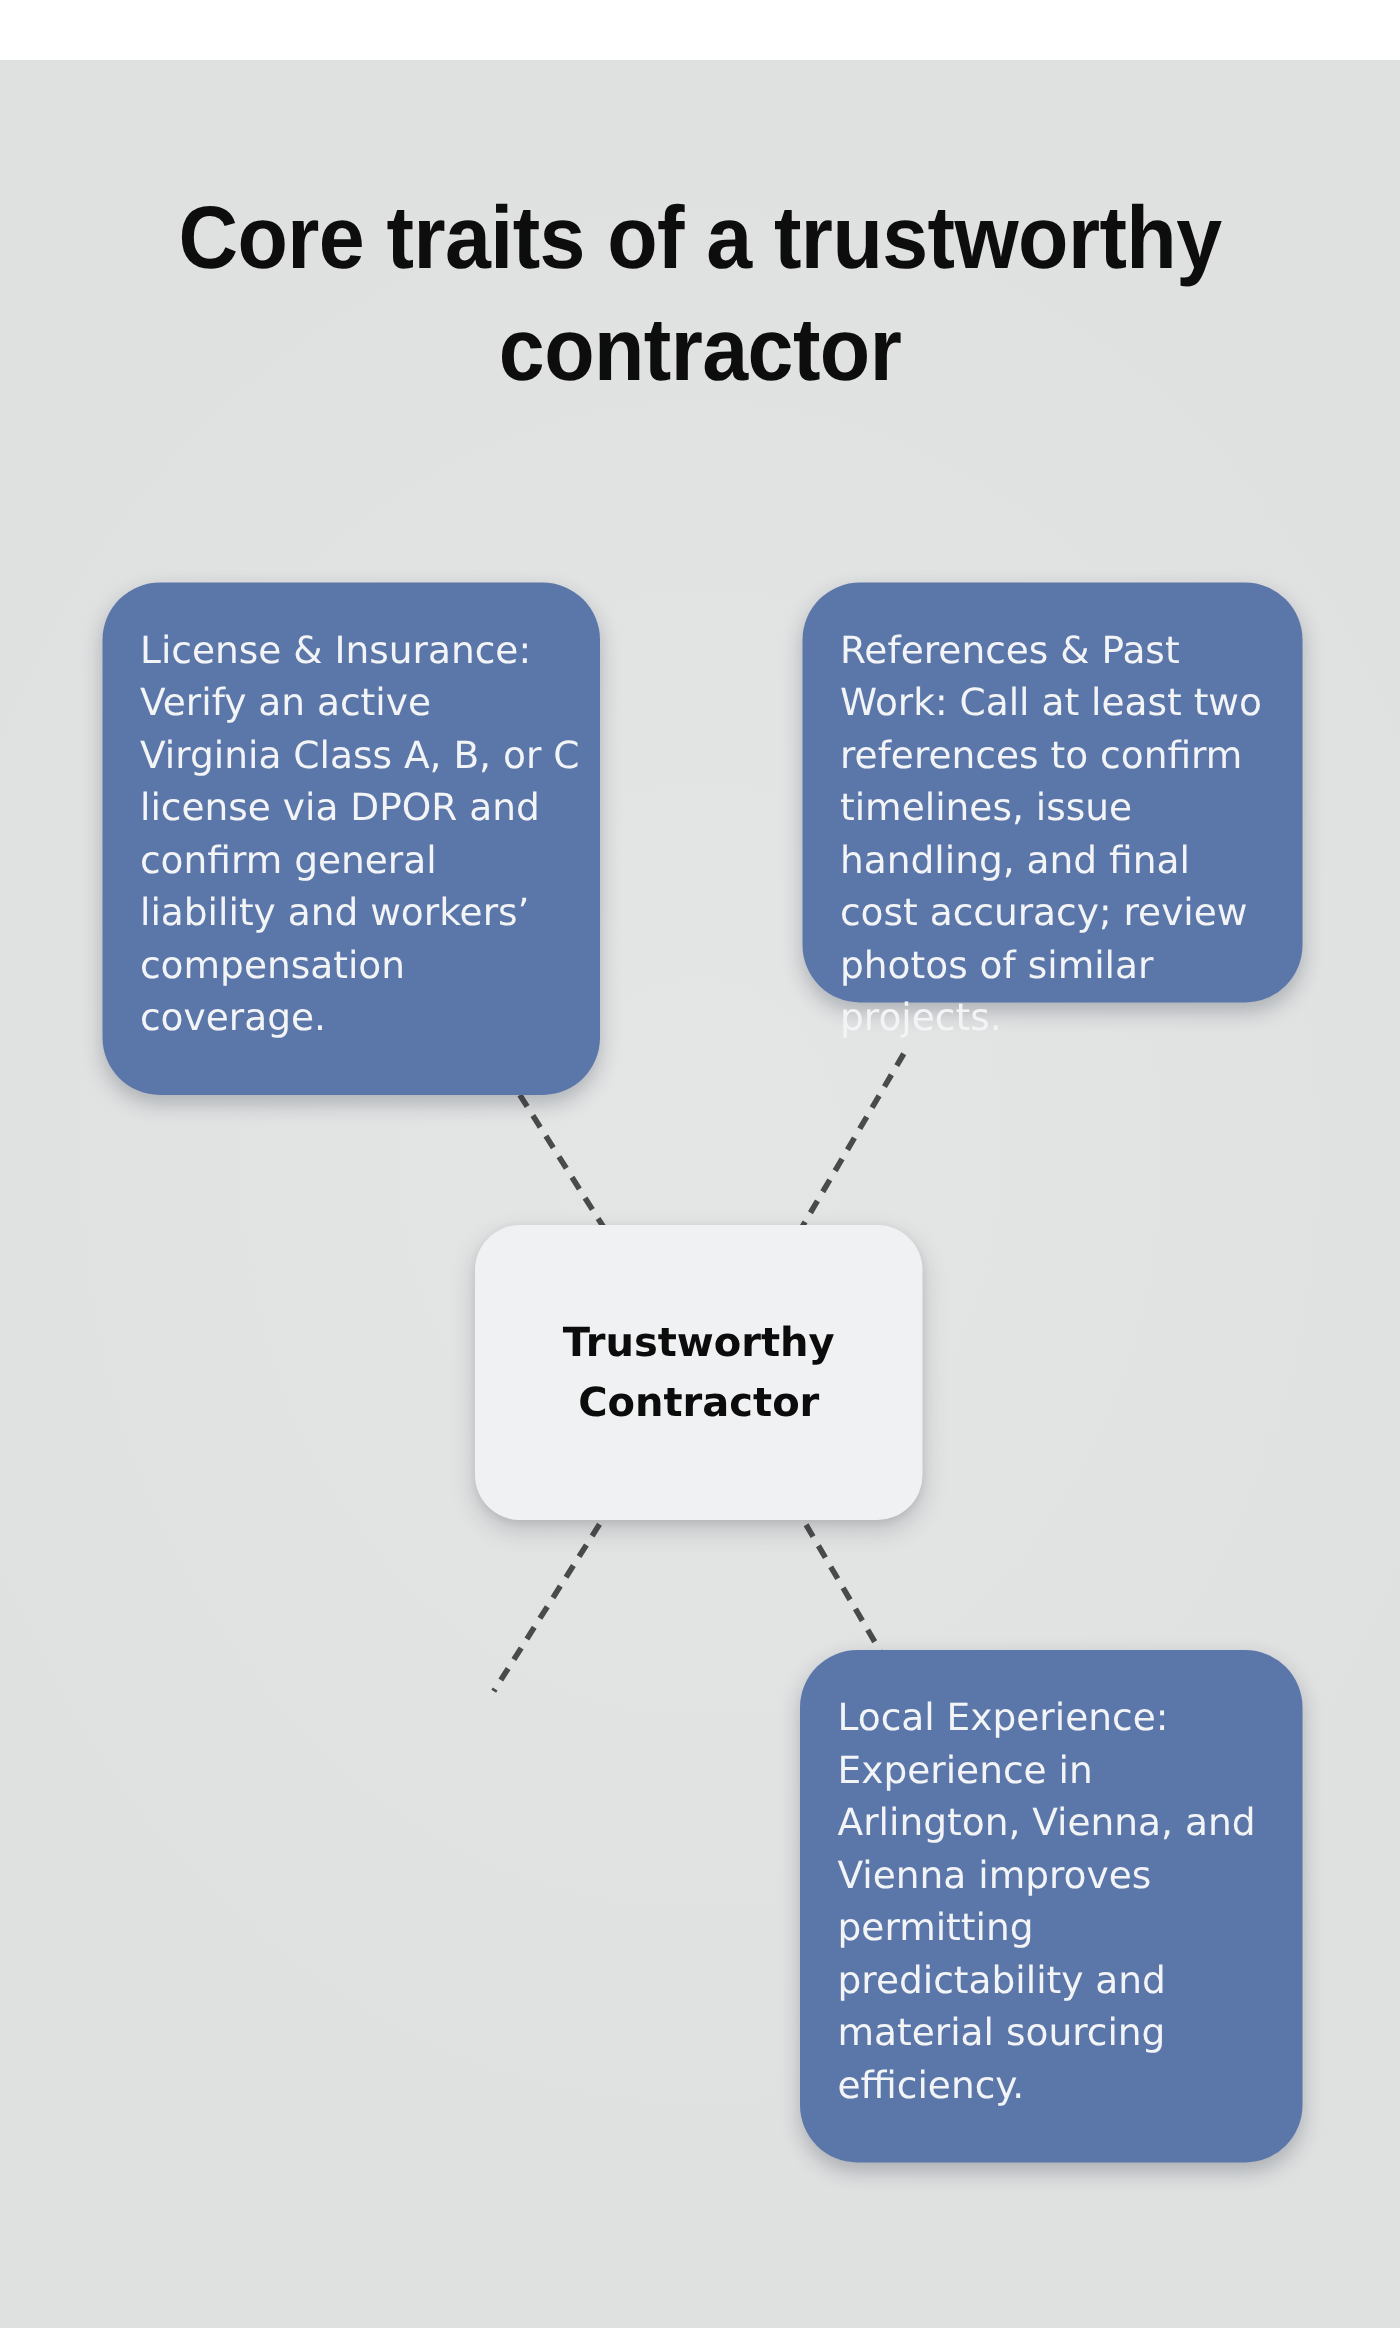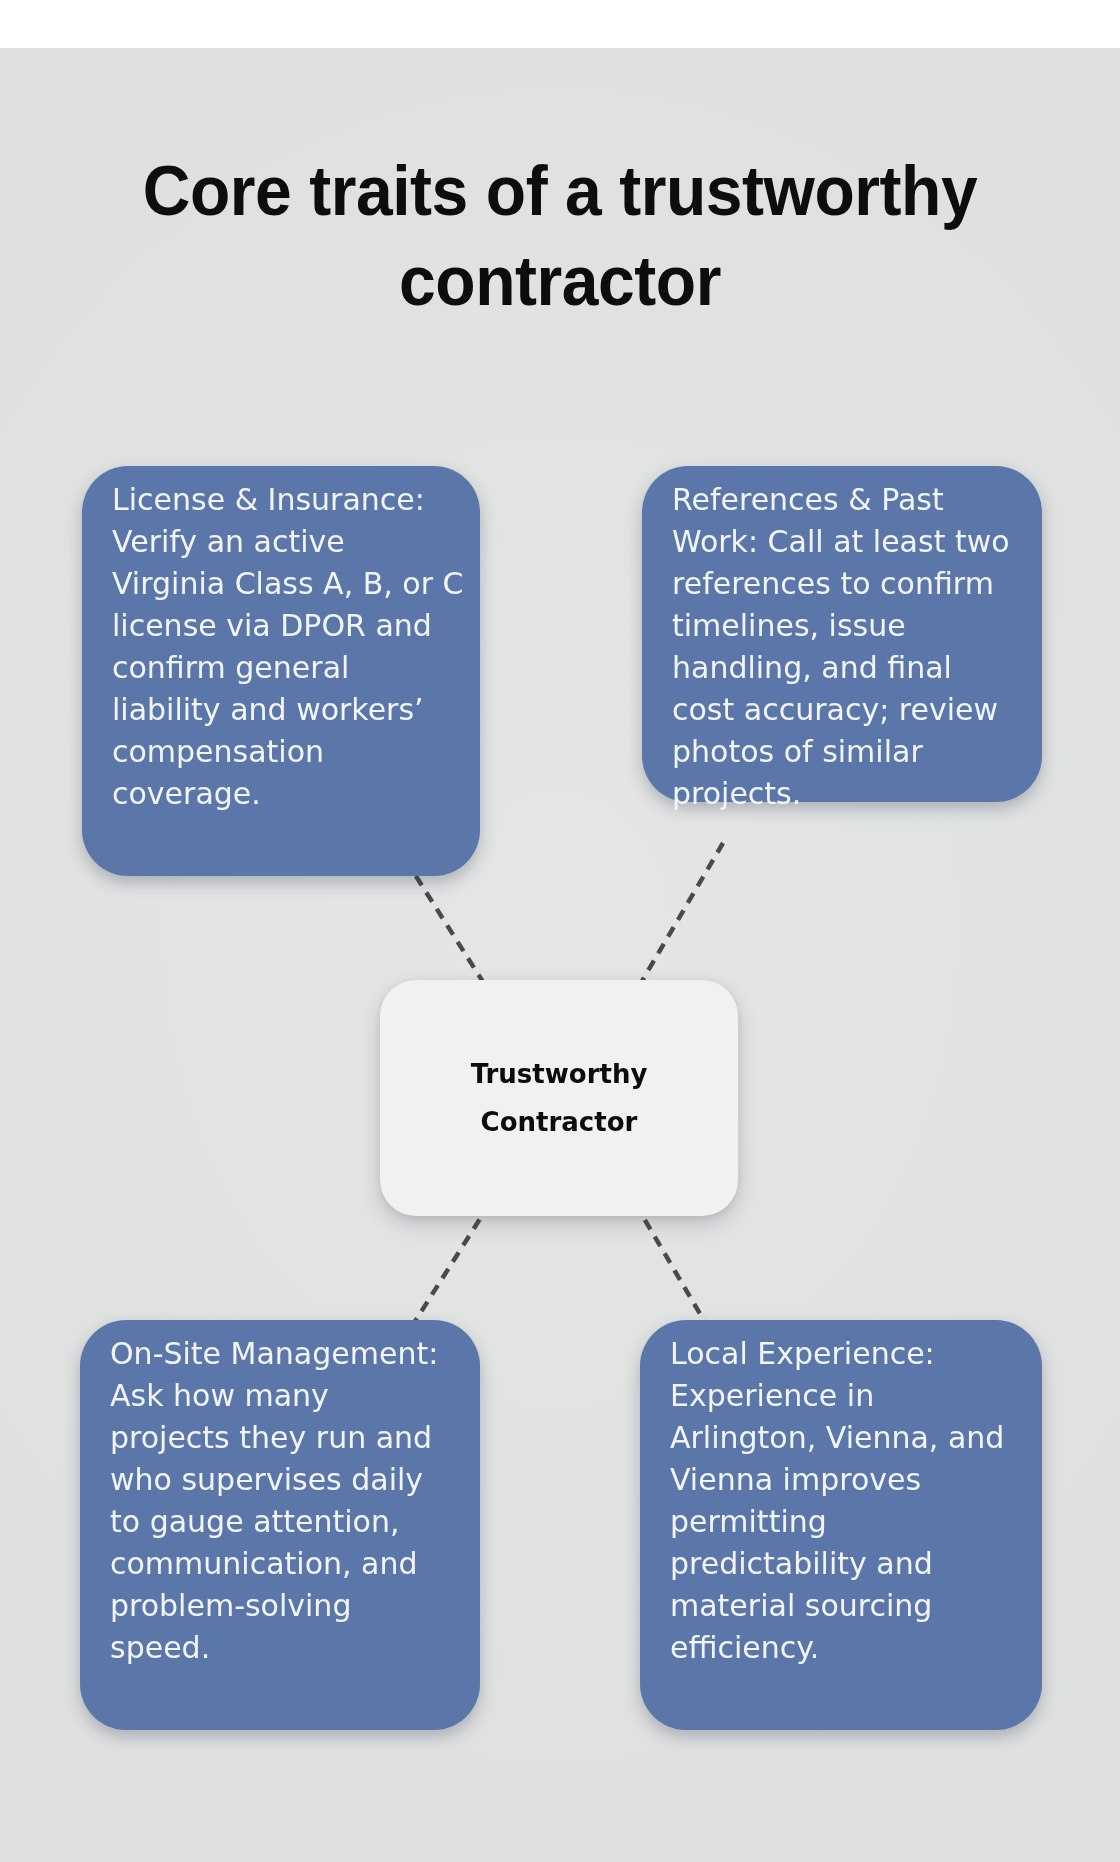--- a/index.html
+++ b/index.html
@@ -46,21 +46,21 @@
     stroke-dasharray: 11 8.5;
   }
 
   .tbox {
     position: absolute;
     z-index: 2;
     background: var(--box-fill, #5b76a9);
     border-radius: 46px;
     box-shadow: 0 7px 16px rgba(40, 50, 70, 0.28);
     box-sizing: border-box;
-    padding: 13px 6px 0 30px;
+    padding: 34px 6px 0 30px;
   }
   .tbox p {
     margin: 0;
     font-family: "DejaVu Sans", sans-serif;
     font-size: 30px;
     line-height: 42px;
     color: var(--box-text, #f3f4f6);
     white-space: pre-line;
   }
 
@@ -80,21 +80,21 @@
     border-radius: 36px;
     box-shadow: 0 8px 20px rgba(60, 65, 75, 0.22), 0 2px 6px rgba(60, 65, 75, 0.10);
     display: flex;
     align-items: center;
     justify-content: center;
   }
   .center-node p {
     margin: 0;
     font-family: "DejaVu Sans", sans-serif;
     font-weight: 700;
-    font-size: 26px;
+    font-size: 32px;
     line-height: 48px;
     text-align: center;
     color: var(--node-text, #0c0c0c);
     white-space: pre-line;
   }
 </style>
 </head>
 <body>
 
 <div class="canvas">
@@ -124,30 +124,20 @@
     <p>References &amp; Past
 Work: Call at least two
 references to confirm
 timelines, issue
 handling, and final
 cost accuracy; review
 photos of similar
 projects.</p>
   </div>
 
-  <div class="tbox bl">
-    <p>On-Site Management:
-Ask how many
-projects they run and
-who supervises daily
-to gauge attention,
-communication, and
-problem-solving
-speed.</p>
-  </div>
 
   <div class="tbox br">
     <p>Local Experience:
 Experience in
 Arlington, Vienna, and
 Vienna improves
 permitting
 predictability and
 material sourcing
 efficiency.</p>

